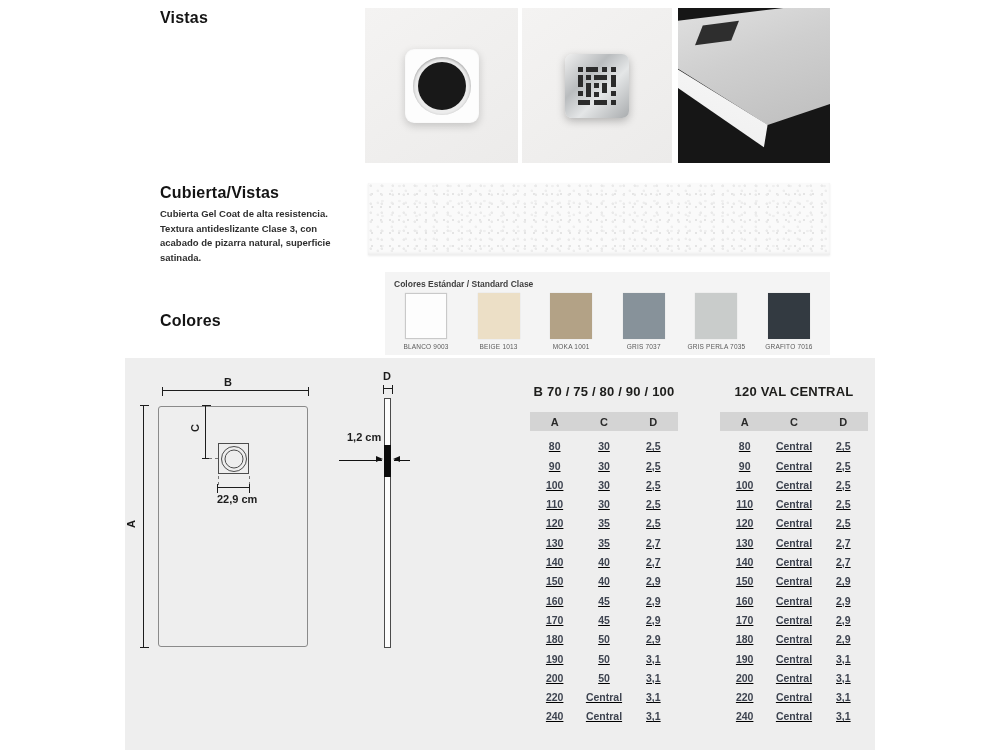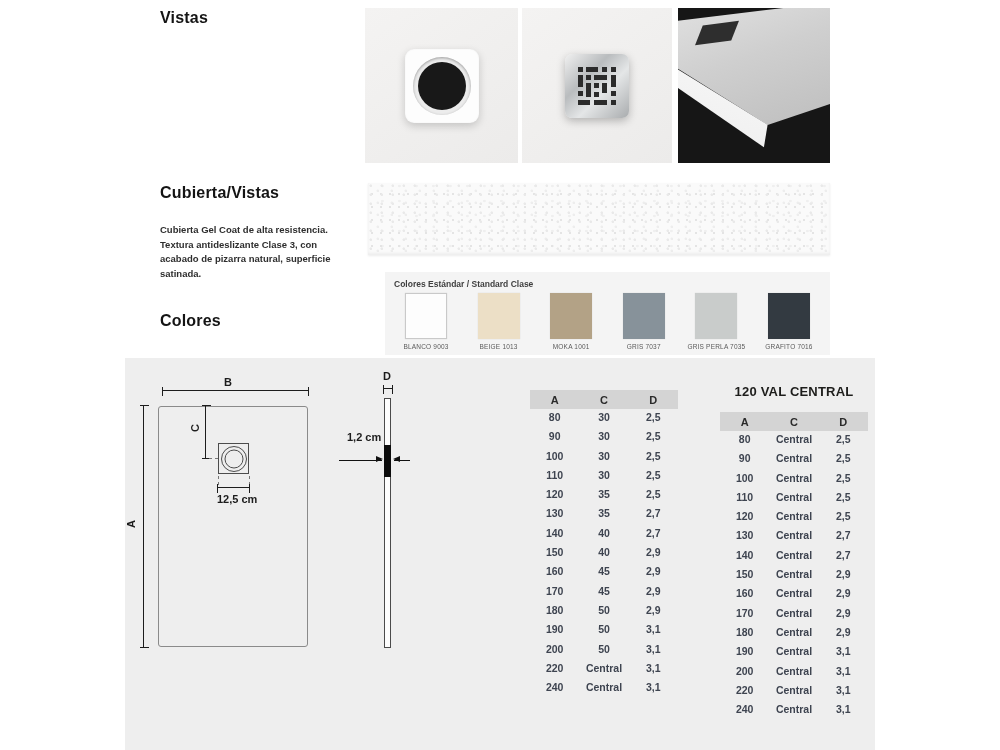--- a/index.html
+++ b/index.html
@@ -93,21 +93,21 @@
   .arrow-l::after { content:""; position:absolute; left:-1px; top:-4.6px; border-right:7px solid #111; border-top:3.8px solid transparent; border-bottom:3.8px solid transparent; }
 
   
   .spec-table { position:absolute; top:26px; width:148px; }
   .table-left  { left:405px; }
   .table-right { left:595px; }
   .spec-title { height:22px; text-align:center; font-size:13px; font-weight:700; color:#1d1d1b; letter-spacing:.2px; white-space:nowrap; }
   .thead { display:flex; height:19px; margin-top:6px; background:#d4d4d4; align-items:center; }
   .th { flex:1; text-align:center; font-size:11px; font-weight:700; color:#2b2b2b; }
   .tbody { margin-top:2px; }
-  .tr { display:flex; height:19.3px; align-items:flex-start; }
+  .tr { display:flex; height:19.3px; align-items:flex-end;text-decoration:underline; }
   .td { flex:1; text-align:center; font-size:10.5px; font-weight:600; color:#3e4450; }
 </style>
 </head>
 <body>
 
 <div class="page">
 
   <div class="sec-title" style="left:160px; top:9px;">Vistas</div>
 
   <div class="img-panel panel-1">
@@ -143,21 +143,21 @@
     </div>
   </div>
 
   <div class="img-panel panel-3">
     <div class="tray3d-top"></div>
     <div class="tray3d-edge"></div>
     <div class="tray3d-drain"></div>
   </div>
 
   <div class="sec-title" style="left:160px; top:184px;">Cubierta/Vistas</div>
-  <div class="sec-desc" style="left:160px; top:223px;">Cubierta Gel Coat de alta resistencia. Textura antideslizante Clase 3, con acabado de pizarra natural, superficie satinada.</div>
+  <div class="sec-desc" style="left:160px; top:207px;">Cubierta Gel Coat de alta resistencia. Textura antideslizante Clase 3, con acabado de pizarra natural, superficie satinada.</div>
   <div class="texture-strip"></div>
 
   <div class="sec-title" style="left:160px; top:312px;">Colores</div>
   <div class="colors-panel">
     <div class="colors-panel-label">Colores Estándar / Standard Clase</div>
     <div class="swatch-row">
         <div class="swatch">
           <div class="swatch-box" style="background: rgb(253, 253, 253); border: 1px solid rgb(201, 201, 201);"></div>
           <div class="swatch-label">BLANCO 9003</div>
         </div>
@@ -198,32 +198,33 @@
     <div class="line-v" style="left:80px; top:48px; height:52px;"></div>
     <div class="dash-h" style="left:84px; top:100px; width:9px;"></div>
 
     <div class="drain-sq">
       <div class="drain-c1"></div>
       <div class="drain-c2"></div>
     </div>
     <div class="dash-v" style="left:93px; top:118px; height:9px;"></div>
     <div class="dash-v" style="left:124px; top:118px; height:9px;"></div>
     <div class="line-h" style="left:93px; top:129px; width:31px;"></div>
-    <div class="dim-label-sm" style="left:92px; top:135px;">12,5 cm</div>
+    <div class="dim-label-sm" style="left:92px; top:135px;">22,9 cm</div>
 
     <div class="dim-label" style="left:258px; top:12px;">D</div>
     <div class="line-h" style="left:259px; top:30px; width:8px;"></div>
     <div class="profile-bar">
       <div class="profile-black"></div>
     </div>
     <div class="dim-label-sm" style="left:222px; top:73px;">1,2 cm</div>
     <div class="arrow-r" style="left:214px; top:102px; width:43px;"></div>
     <div class="arrow-l" style="left:269px; top:102px; width:16px;"></div>
 
     <div class="spec-table table-left">
+      <div class="spec-title">B 70 / 75 / 80 / 90 / 100</div>
       <div class="thead">
           <div class="th">A</div>
           <div class="th">C</div>
           <div class="th">D</div>
         </div>
       <div class="tbody">
           <div class="tr">
             <div class="td">80</div>
             <div class="td">30</div>
             <div class="td">2,5</div>

